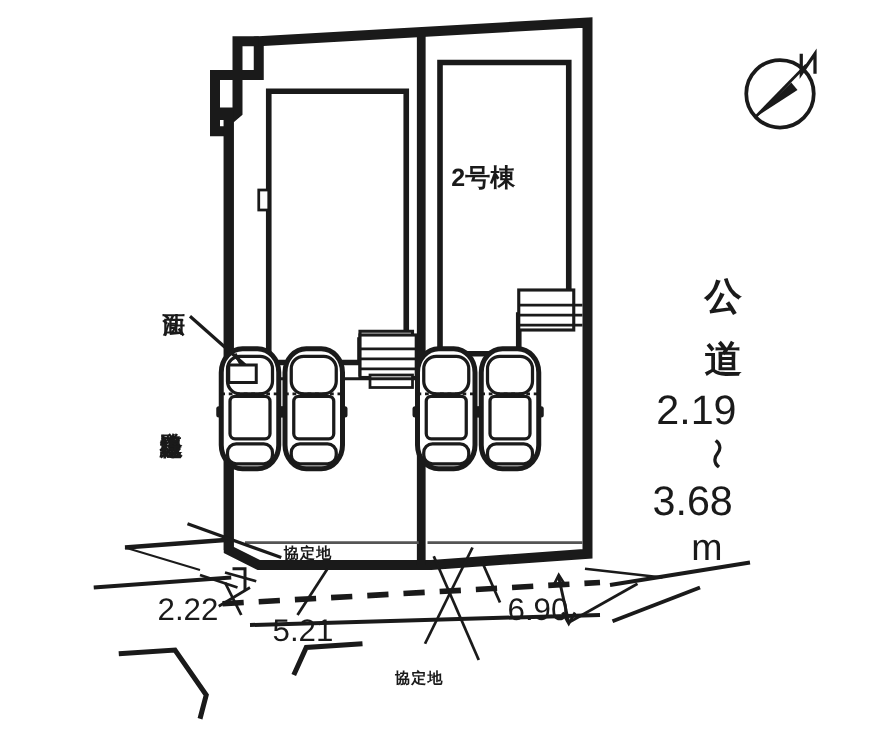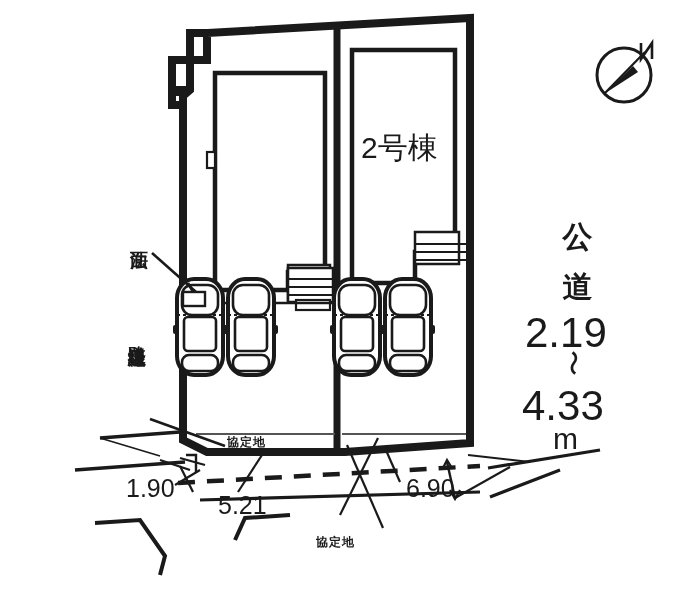--- a/index.html
+++ b/index.html
@@ -26,23 +26,23 @@
     display: block;
   }
   .lbl {
     position: absolute;
     color: #1a1a1a;
     white-space: pre;
     line-height: 1.0;
     font-weight: 700;
   }
   .lbl-bldg {
-    font-size: 30px;
+    font-size: 20px;
     letter-spacing: 0px;
-    font-weight: 400;
+    font-weight: 700;
   }
   .lbl-vert {
     writing-mode: vertical-rl;
     text-orientation: upright;
     font-size: 18px;
     font-weight: 700;
     line-height: 1.0;
     letter-spacing: 1px;
   }
   .lbl-vert-big {
@@ -51,21 +51,21 @@
     font-size: 30px;
     font-weight: 700;
     line-height: 1.45;
     letter-spacing: 2px;
   }
   .lbl-dim {
     font-size: 25px;
     font-weight: 400;
   }
   .lbl-num-big {
-    font-size: 42px;
+    font-size: 33px;
     font-weight: 400;
     line-height: 1.08;
     text-align: center;
   }
   .lbl-kyotei {
     font-size: 12px;
     font-weight: 700;
     letter-spacing: 1px;
   }
 </style>
@@ -252,33 +252,33 @@
   <div class="lbl lbl-bldg" style="left:361px; top:133px;">2号棟</div>
 
   <div class="lbl lbl-vert" style="left:130px; top:236px;">法面</div>
 
   <div class="lbl lbl-vert" style="left:128px; top:331px;">道路後退線</div>
 
   <div class="lbl lbl-kyotei" style="left:227px; top:436px;">協定地</div>
 
   <div class="lbl lbl-kyotei" style="left:316px; top:536px;">協定地</div>
 
-  <div class="lbl lbl-dim" style="left:126px; top:476px;">1.90</div>
+  <div class="lbl lbl-dim" style="left:126px; top:476px;">2.22</div>
 
   <div class="lbl lbl-dim" style="left:218px; top:493px;">5.21</div>
 
   <div class="lbl lbl-dim" style="left:406px; top:476px;">6.90</div>
 
   <div style="position:absolute; left:548px; top:198px; width:100px;">
     <div class="lbl lbl-vert-big" style="position:relative; left:8px; top:0;">公</div>
   </div>
 
   <div class="lbl lbl-vert-big" style="left:556px; top:247px;">道</div>
 
   <div class="lbl lbl-num-big" style="left:525px; top:310px;">2.19</div>
 
   <div class="lbl" style="left:560px; top:350px; font-size:26px; font-weight:400; transform:rotate(90deg);">〜</div>
 
-  <div class="lbl lbl-num-big" style="left:522px; top:383px;">4.33</div>
+  <div class="lbl lbl-num-big" style="left:522px; top:383px;">3.68</div>
 
   <div class="lbl" style="left:553px; top:424px; font-size:30px; font-weight:400;">m</div>
 
 </div>
 
 </body></html>

